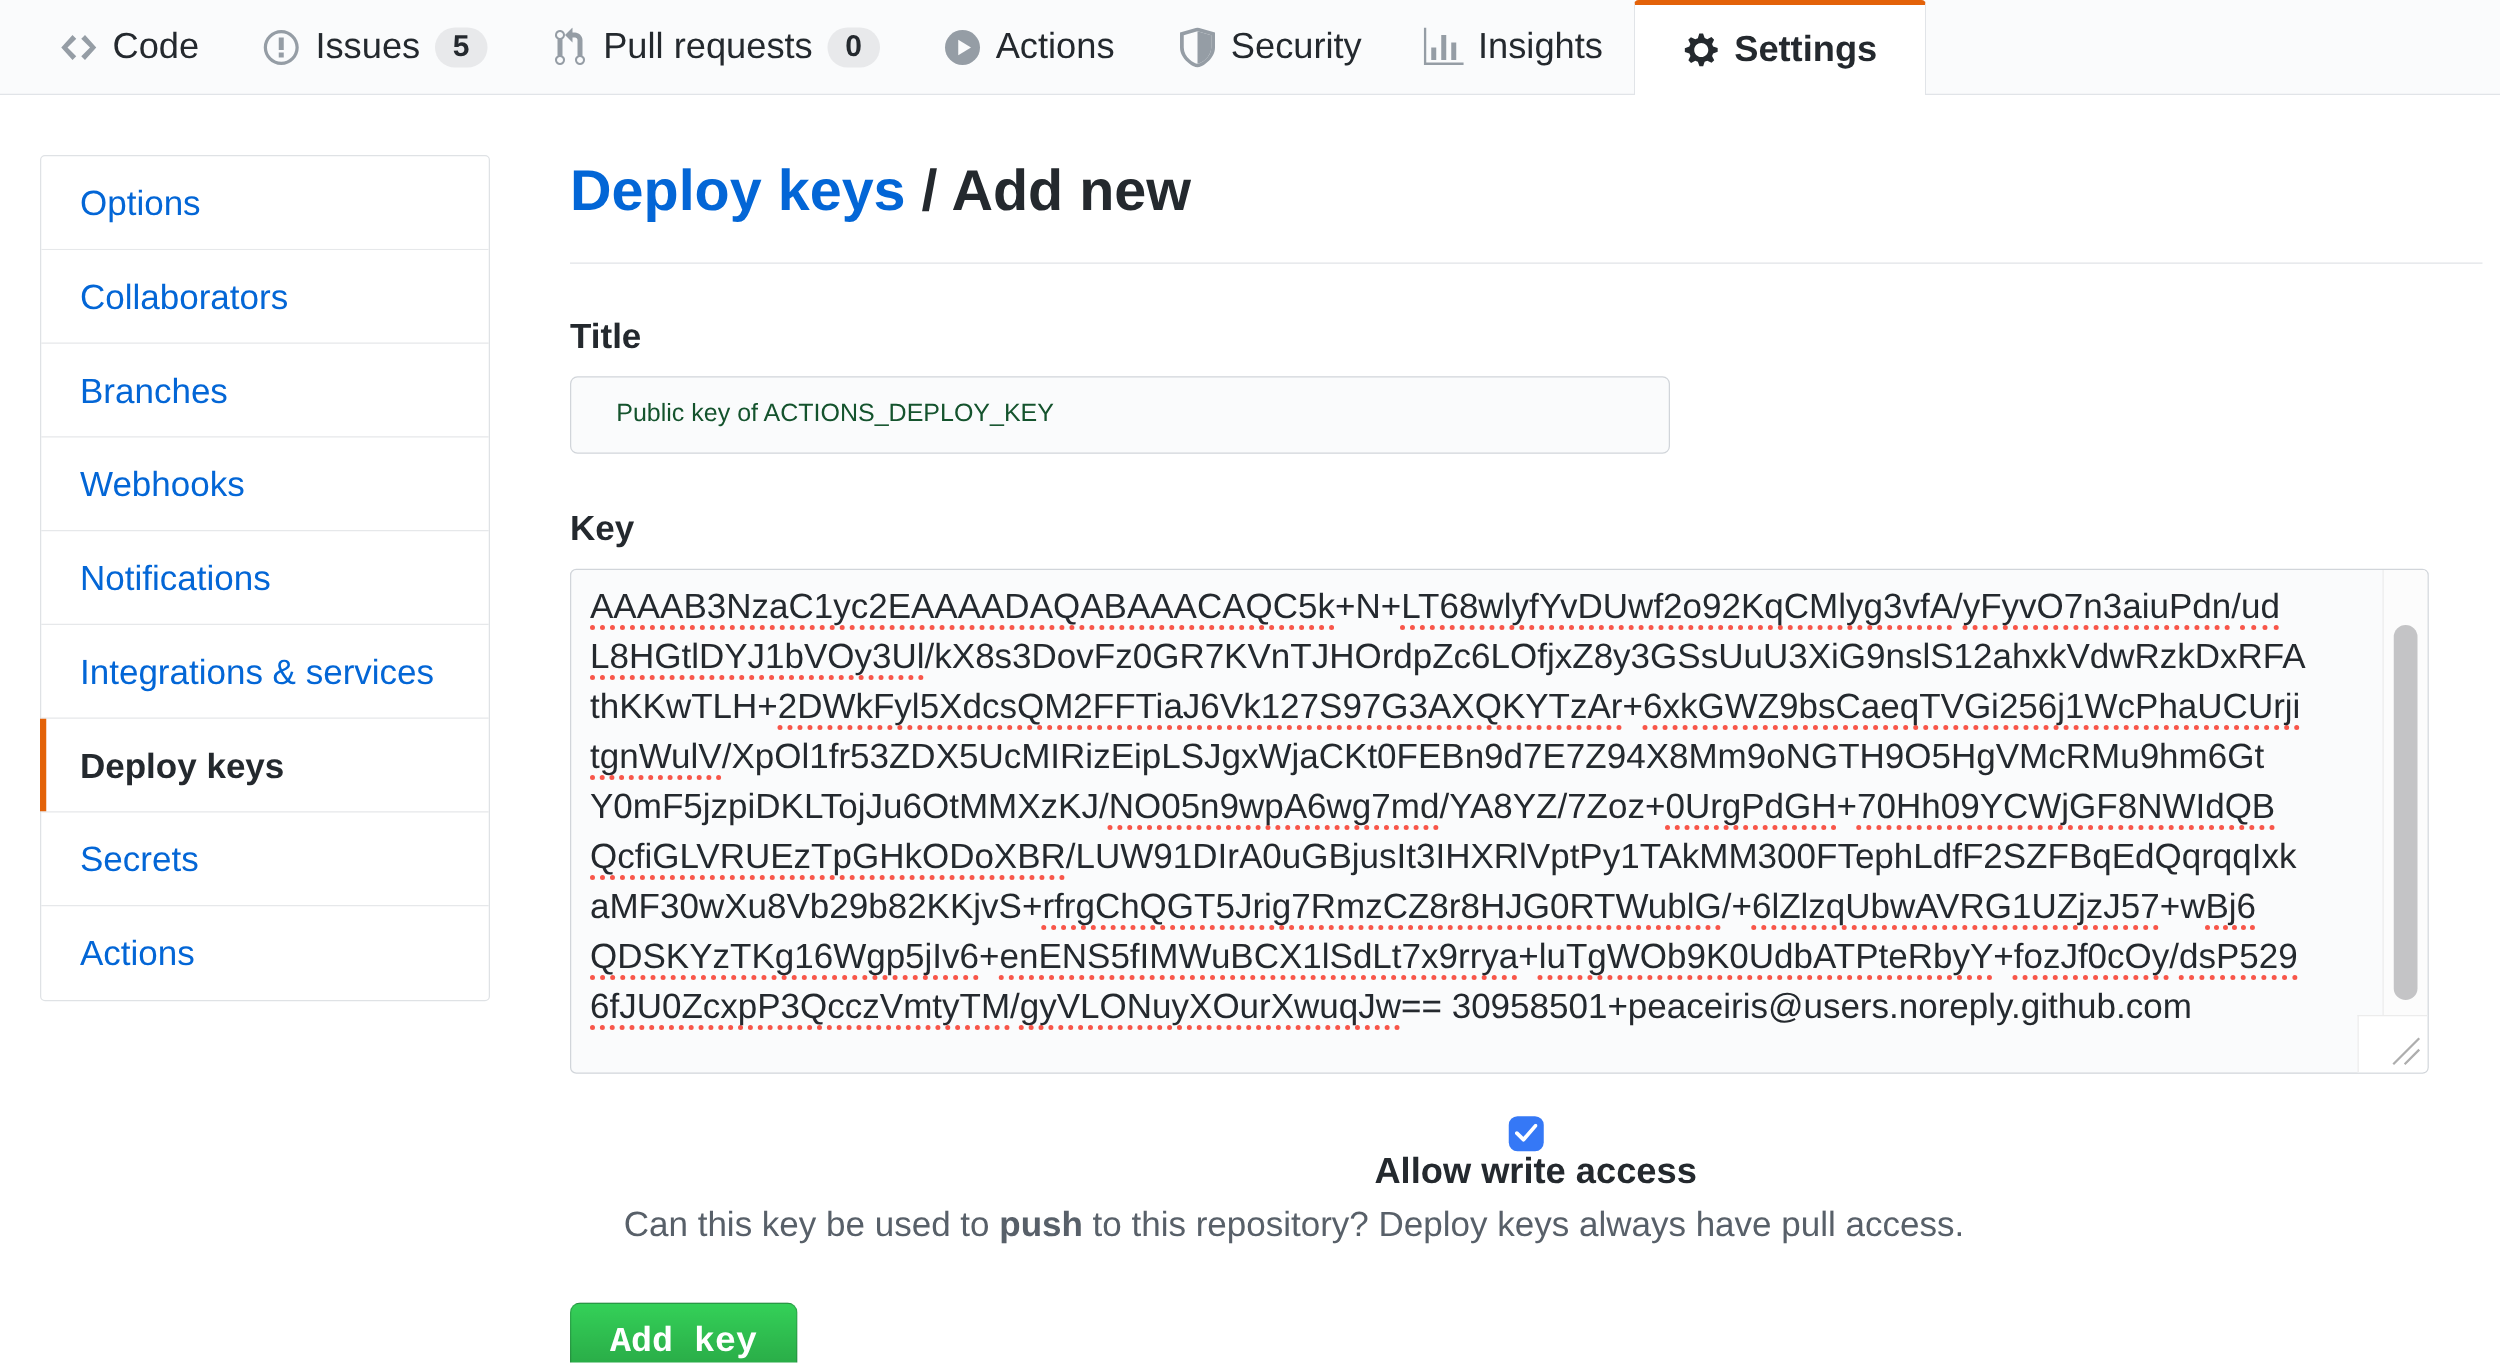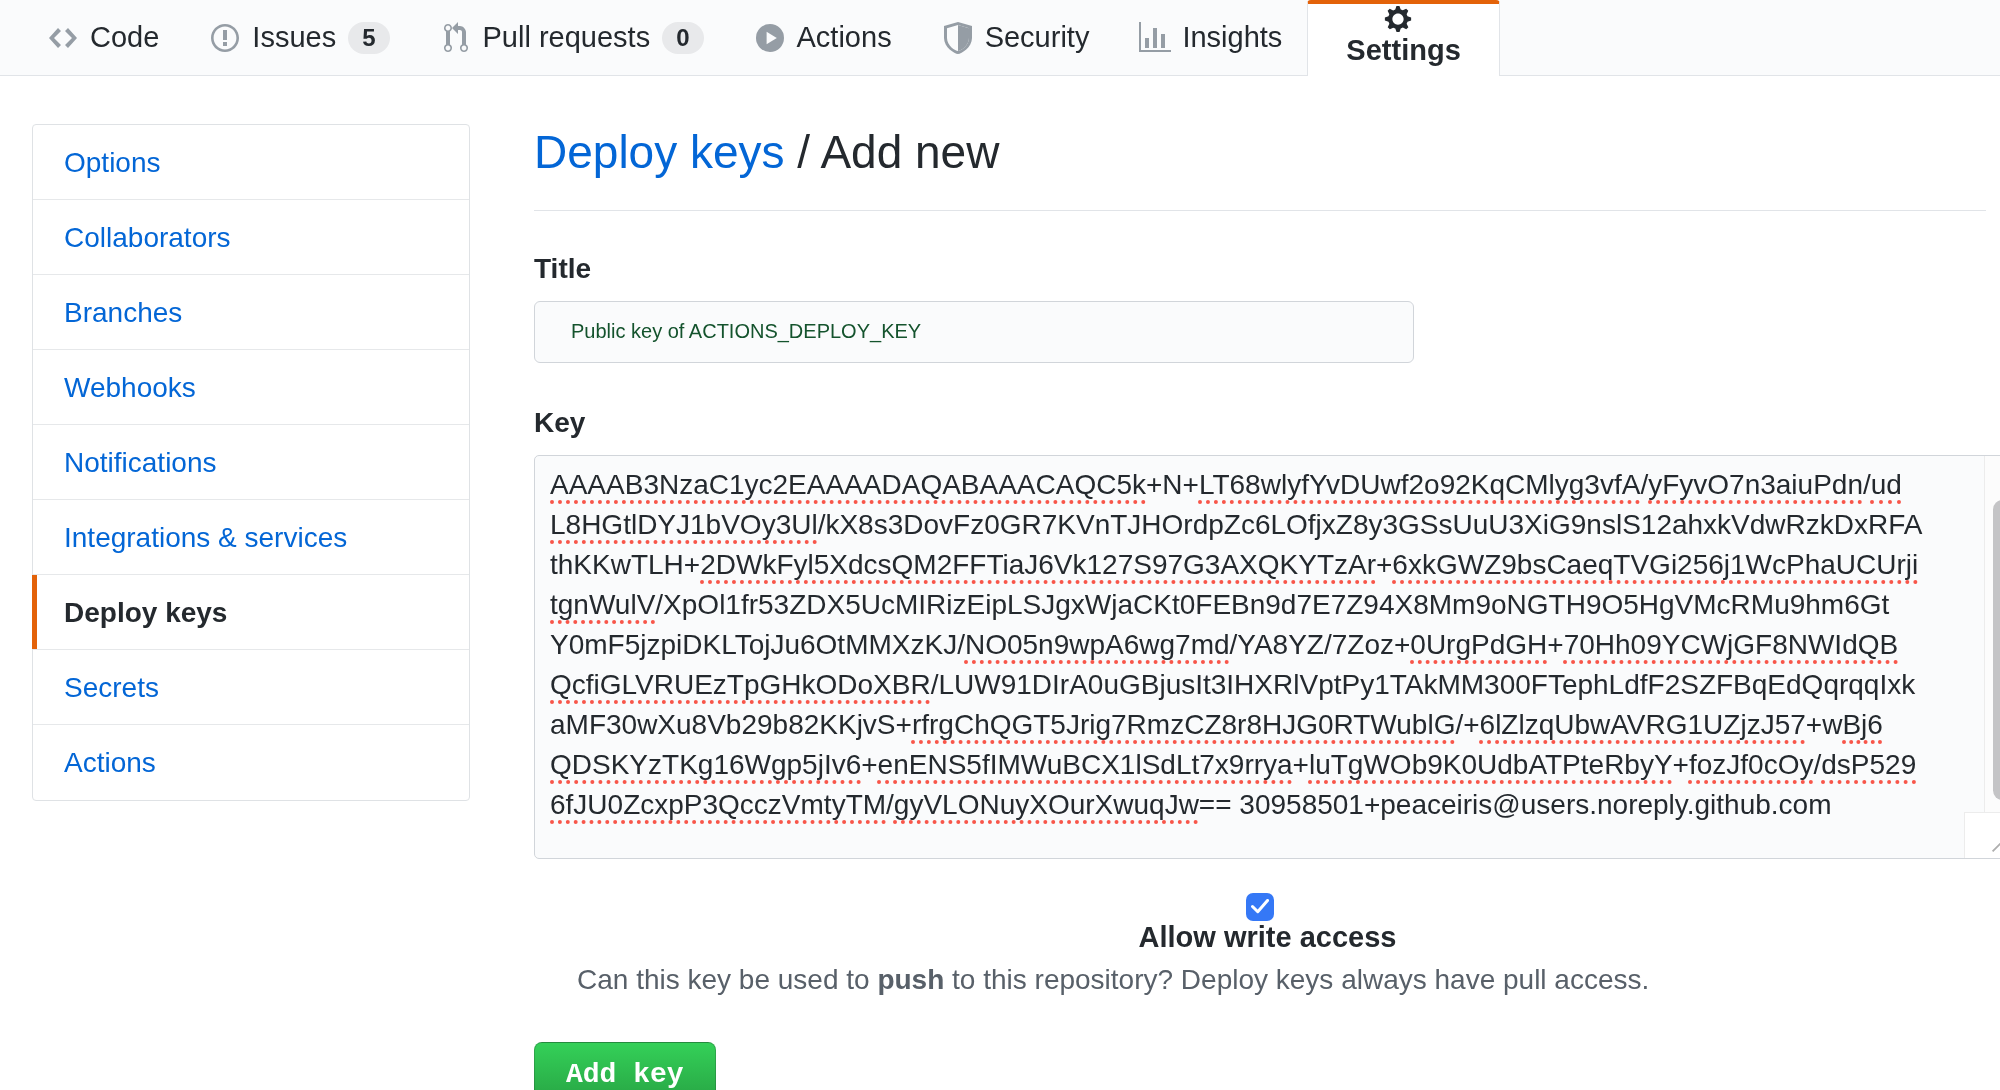--- a/index.html
+++ b/index.html
@@ -9,41 +9,41 @@
   
   .repo-nav { height:76px; background:#fafbfc; border-bottom:1px solid #e1e4e8;
     display:flex; align-items:stretch; padding-left:22px; }
   .nav-item { display:flex; align-items:center; padding:0 25px; font-size:29px;
     color:#24292e; text-decoration:none; cursor:pointer; }
   .nav-item .ico { width:32px; height:32px; margin-right:11px; flex:none; }
   .counter { margin-left:12px; padding:4px 14px; font-size:24px; font-weight:600;
     line-height:1; background:rgba(27,31,35,.08); border-radius:20px; color:#24292e; }
   .nav-item.selected-tab { background:#fff; border:1px solid #e1e4e8; border-bottom:none;
     border-top:4px solid #e36209; border-radius:4px 4px 0 0; font-weight:700;
-    margin-bottom:-1px; position:relative; z-index:2; padding:0 38px;flex-direction:column; }
+    margin-bottom:-1px; position:relative; z-index:2; padding:0 38px; }
   .nav-item.selected-tab .ico { width:30px; height:30px; }
 
   
   .page { display:flex; padding:48px 14px 0 32px; }
 
   
-  .side-menu { width:438px; flex:none; border:1px solid #dfe2e5; border-radius:4px;
+  .side-menu { width:360px; flex:none; border:1px solid #dfe2e5; border-radius:4px;
     background:#fff; align-self:flex-start; }
   .side-item { display:block; position:relative; height:75px; line-height:75px;
     padding-left:31px; font-size:28px; color:#0366d6; text-decoration:none;
     border-bottom:1px solid #e6e8ea; cursor:pointer; }
   .side-item:last-child { border-bottom:none; }
   .side-item.active { color:#24292e; font-weight:700; }
   .side-item.active::before { content:""; position:absolute; left:-1px; top:0; bottom:0;
     width:5px; background:#e36209; }
   .side-item:first-child.active::before, .side-item:first-child { border-top-left-radius:4px; }
 
   
   .main-col { flex:1; margin-left:64px; min-width:0; }
-  h2.subhead { font-size:46px; font-weight:400; line-height:1.25; }
+  h2.subhead { font-size:46px; font-weight:700; line-height:1.25; }
   h2.subhead a { color:#0366d6; text-decoration:none; cursor:pointer; }
   .subhead-rule { border:none; border-top:1px solid #e1e4e8; margin:28px 0 42px 0; }
 
   .field-label { font-size:28px; font-weight:700; margin-bottom:16px; }
   .title-input { width:880px; height:62px; padding:0 36px; font-size:20px;
     font-family:inherit; color:#14532d; background:#fafbfc;
     border:1px solid #d1d5da; border-radius:6px; outline:none; }
 
   .key-group { margin-top:44px; }
   .keybox { position:relative; width:1487px; height:404px; background:#fafbfc;

